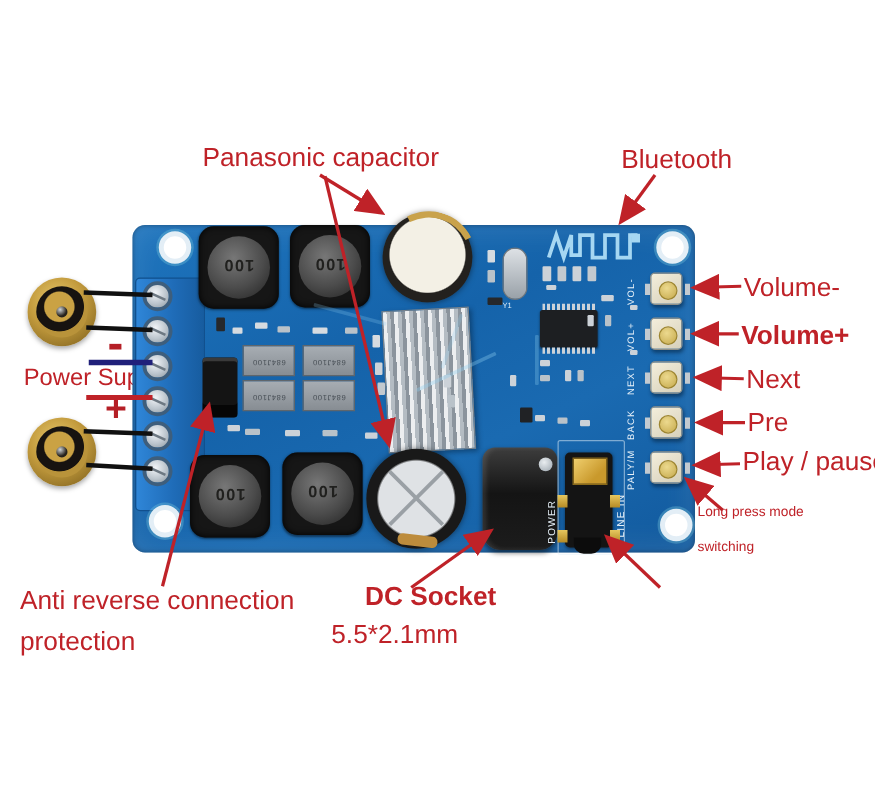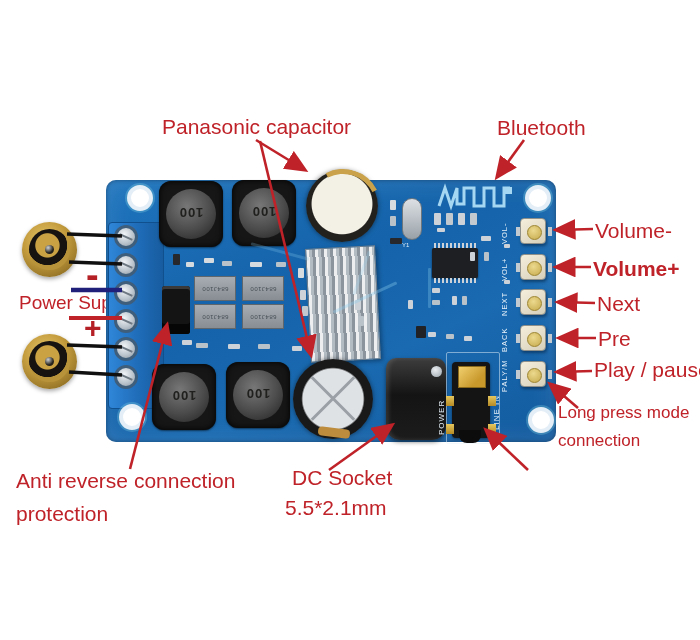--- a/index.html
+++ b/index.html
@@ -1,21 +1,21 @@
 <!DOCTYPE html>
 <html><head>
 <meta charset="utf-8">
 <style>
   html,body{margin:0;padding:0;background:#fff;}
   #scene{position:relative;width:700px;height:640px;background:#ffffff;overflow:hidden;
          font-family:"Liberation Sans",sans-serif;}
   .a{position:absolute;}
   
   .lbl{position:absolute;color:#bf2228;font-size:21px;line-height:1.1;white-space:nowrap;}
-  .lbl.sm{font-size:17px;text-align:center;}
+  .lbl.sm{font-size:11px;text-align:center;}
   .lbl.md{font-size:19px;}
   .sign{position:absolute;color:#b51f26;font-weight:bold;line-height:1;}
   
   .board{left:106px;top:180px;width:450px;height:262px;border-radius:10px;z-index:1;
          background:linear-gradient(155deg,#1e74bd,#1563aa 40%,#1a6ab1 65%,#125a9e);
          box-shadow:inset 0 0 30px rgba(255,255,255,.12), inset 0 0 4px rgba(0,30,60,.6);}
   .hole{width:26px;height:26px;border-radius:50%;background:#fff;z-index:3;
         border:4px solid #e3eef6;box-shadow:0 0 0 2px rgba(120,200,220,.35);box-sizing:border-box;}
   .tblock{left:108px;top:222px;width:56px;height:187px;z-index:2;border-radius:4px;
           background:linear-gradient(90deg,#2f86d8,#1f6cb8 55%,#185e a6);
@@ -213,28 +213,28 @@
   </svg>
 
   <div class="lbl" style="left:162px;top:115px;">Panasonic capacitor</div>
   <div class="lbl" style="left:497px;top:116px;">Bluetooth</div>
   <div class="lbl" style="left:595px;top:219px;">Volume-</div>
   <div class="lbl" style="left:593px;top:257px;font-weight:bold;">Volume+</div>
   <div class="lbl" style="left:597px;top:292px;">Next</div>
   <div class="lbl" style="left:598px;top:327px;">Pre</div>
   <div class="lbl" style="left:594px;top:358px;">Play / pause</div>
   <div class="lbl sm" style="left:558px;top:404px;">Long press mode</div>
-  <div class="lbl sm" style="left:558px;top:432px;">connection</div>
+  <div class="lbl sm" style="left:558px;top:432px;">switching</div>
   <div class="lbl md" style="left:19px;top:293px;">Power Supply</div>
   <div class="sign" style="left:86px;top:256px;font-size:38px;">-</div>
   <div class="sign" style="left:84px;top:313px;font-size:30px;">+</div>
   <div class="lbl" style="left:16px;top:502px;">protection</div>
   <div class="lbl" style="left:16px;top:469px;">Anti reverse connection</div>
-  <div class="lbl" style="left:292px;top:466px;">DC Socket</div>
-  <div class="lbl" style="left:285px;top:496px;">5.5*2.1mm</div>
+  <div class="lbl" style="left:292px;top:466px;font-weight:bold;">DC Socket</div>
+  <div class="lbl" style="left:265px;top:496px;">5.5*2.1mm</div>
 <div class="smd" style="left: 204px; top: 258px; width: 10px; height: 5px; background: rgb(214, 219, 224);"></div>
     <div class="smd" style="left: 222px; top: 261px; width: 10px; height: 5px; background: rgb(185, 194, 201);"></div>
     <div class="smd" style="left: 250px; top: 262px; width: 12px; height: 5px; background: rgb(214, 219, 224);"></div>
     <div class="smd" style="left: 276px; top: 262px; width: 10px; height: 5px; background: rgb(185, 194, 201);"></div>
     <div class="smd" style="left: 186px; top: 262px; width: 8px; height: 5px; background: rgb(214, 219, 224);"></div>
     <div class="smd" style="left: 298px; top: 268px; width: 6px; height: 10px; background: rgb(214, 219, 224);"></div>
     <div class="smd" style="left: 173px; top: 254px; width: 7px; height: 11px; background: rgb(38, 40, 43);"></div>
     <div class="smd" style="left: 390px; top: 200px; width: 6px; height: 10px; background: rgb(214, 219, 224);"></div>
     <div class="smd" style="left: 390px; top: 216px; width: 6px; height: 10px; background: rgb(185, 194, 201);"></div>
     <div class="smd" style="left: 434px; top: 213px; width: 7px; height: 12px; background: rgb(204, 210, 216);"></div>

